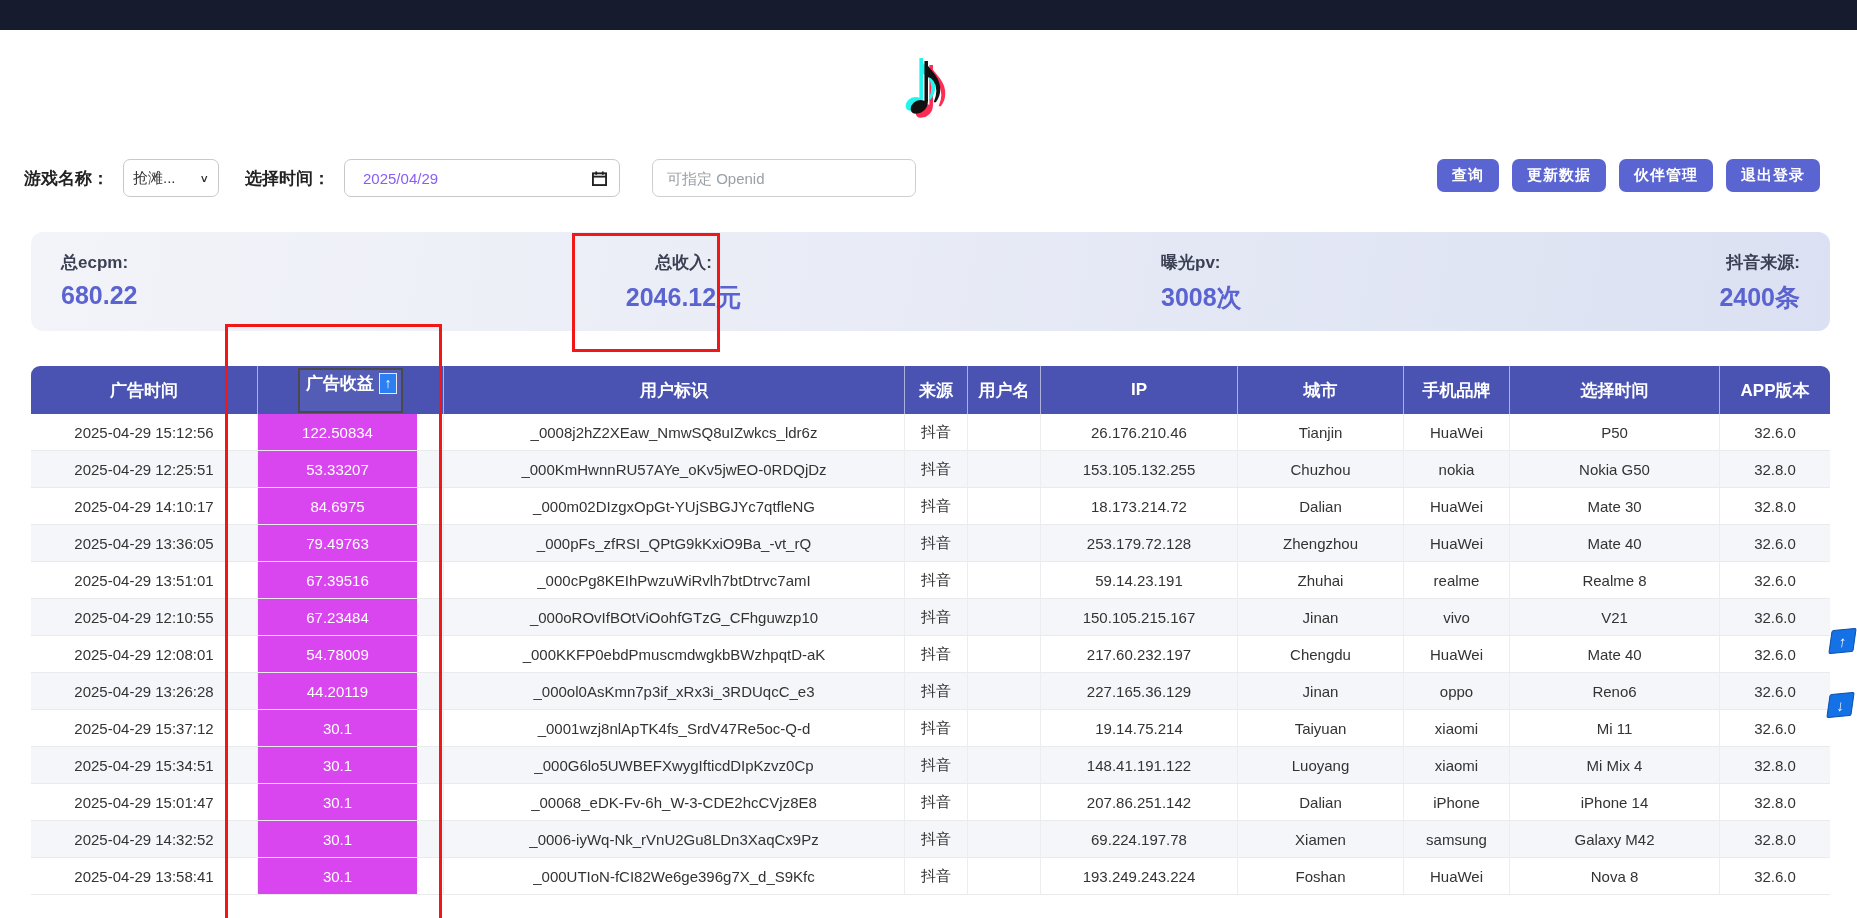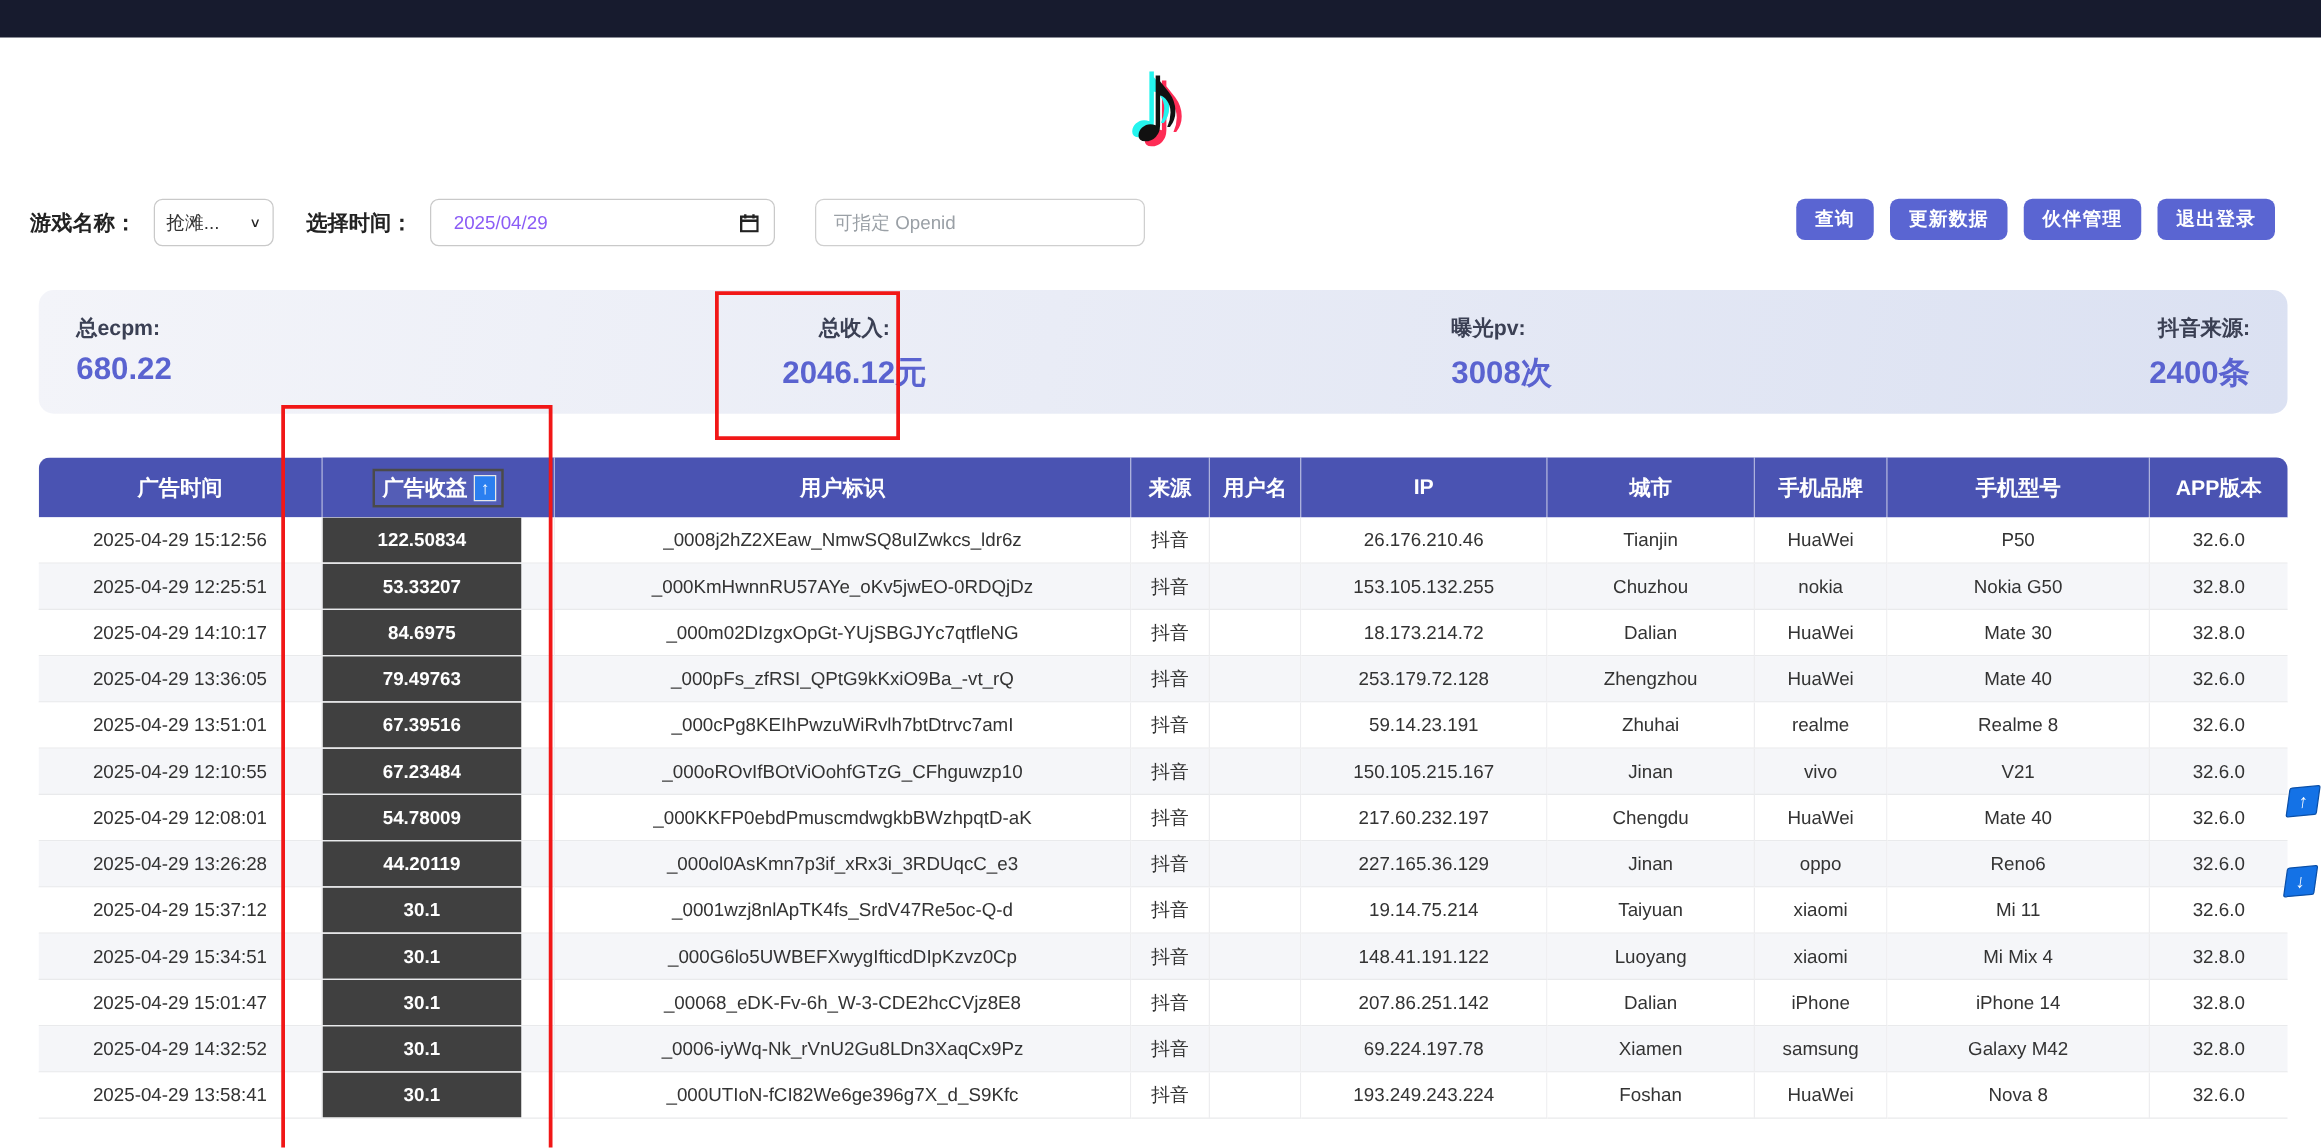--- a/index.html
+++ b/index.html
@@ -51,24 +51,24 @@
   thead th { height:48px; background:#4a53b2; color:#fff; font-size:17px; font-weight:bold;
     text-align:center; vertical-align:middle; border-right:1px solid rgba(255,255,255,.55); }
   thead th:first-child { border-top-left-radius:9px; }
   thead th:last-child { border-top-right-radius:9px; border-right:none; }
   tbody td { height:37px; text-align:center; vertical-align:middle; font-size:15px; color:#333;
     background:#fff; border-bottom:1px solid #e9eaec; border-right:1px solid #ededef;
     overflow:hidden; white-space:nowrap; }
   tbody td:last-child { border-right:none; }
   tbody tr:nth-child(even) td { background:#f5f6f9; }
   td.rev-td { padding:0; }
-  .rev { height:100%; margin-right:26px; background:#404040; color:#fff; font-weight:bold;
+  .rev { height:100%; margin-right:26px; background:#d946ef; color:#fff; font-weight:normal;
     font-size:15px; display:flex; align-items:center; justify-content:center; }
 
-  .sort-wrap { display:inline-flex; align-items:center; gap:5px; padding:2px 4px 2px 6px;
+  .sort-wrap { display:inline-flex; align-items:center; gap:5px; padding:2px 4px 16px 6px;
     border:2px solid #4a4a4a; background:rgba(255,255,255,.06); cursor:pointer; }
   .sort-badge { width:18px; height:21px; background:#2b7ff0; color:#fff; font-size:14px;
     display:flex; align-items:center; justify-content:center; border:1px solid #e8e8e8; }
 
   .redbox { position:absolute; border:3px solid #f11717; z-index:9; pointer-events:none; }
   .redbox-income { left:572px; top:233px; width:148px; height:119px; }
   .redbox-column { left:225px; top:324px; width:217px; height:640px; }
 
   .float-ico { position:absolute; width:25px; height:24px; background:#1472e6; color:#fff;
     display:flex; align-items:center; justify-content:center; font-size:15px; font-weight:bold;
@@ -152,21 +152,21 @@
           <span>广告收益</span>
           <span class="sort-badge">↑</span>
         </span>
       </th>
       <th>用户标识</th>
       <th>来源</th>
       <th>用户名</th>
       <th>IP</th>
       <th>城市</th>
       <th>手机品牌</th>
-      <th>手机型号</th>
+      <th>选择时间</th>
       <th>APP版本</th>
     </tr>
   </thead>
   <tbody>
       <tr>
         <td>2025-04-29 15:12:56</td>
         <td class="rev-td">
           <div class="rev">122.50834</div>
         </td>
         <td>_0008j2hZ2XEaw_NmwSQ8uIZwkcs_ldr6z</td>

